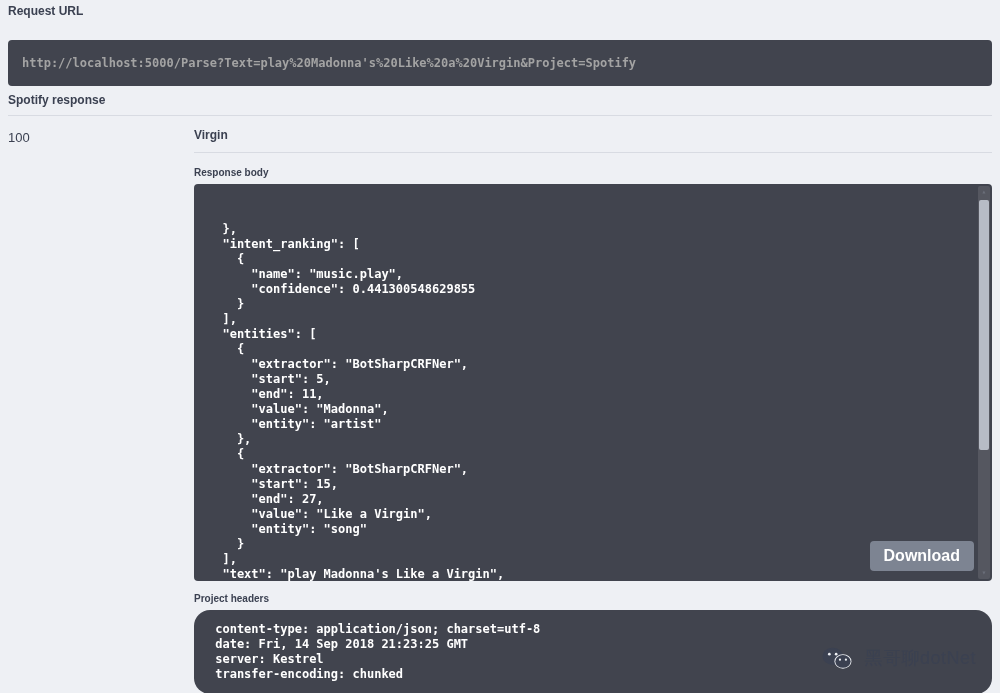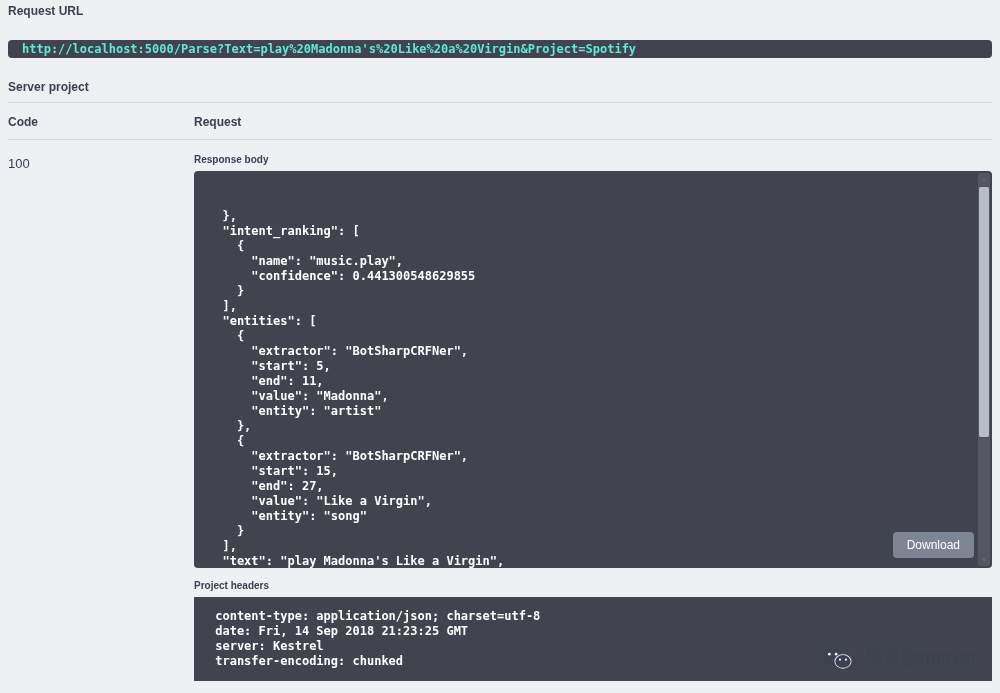--- a/index.html
+++ b/index.html
@@ -16,26 +16,26 @@
   .container { padding: 4px 8px 0 8px; }
   .section-label {
     font-size: 12px;
     font-weight: 700;
     color: #3b4151;
     margin-bottom: 22px;
   }
   .url-box {
     background: #41444e;
     border-radius: 4px;
-    padding: 2px 14px;
+    padding: 16px 14px;
     font-family: "Consolas", "Menlo", monospace;
     font-size: 12px;
-    color: #5eead4;
-    font-weight: 700;
-    margin-bottom: 22px;
+    color: #a3a3a3;
+    font-weight: 700;
+    margin-bottom: 7px;
   }
   .server-resp {
     font-size: 12px;
     font-weight: 700;
     color: #3b4151;
     padding-bottom: 8px;
     border-bottom: 1px solid #d8dbe2;
     margin-bottom: 12px;
   }
   .resp-table { display: flex; }
@@ -107,28 +107,28 @@
   }
   .download-btn {
     position: absolute;
     right: 18px;
     bottom: 10px;
     background: #7d8492;
     color: #ffffff;
     border: none;
     border-radius: 4px;
     padding: 6px 14px;
-    font-size: 12px;
-    font-weight: 400;
+    font-size: 16px;
+    font-weight: 700;
     font-family: inherit;
     cursor: pointer;
   }
   .headers-block {
     background: #41444e;
-    border-radius: 0;
+    border-radius: 16px;
     padding: 12px 14px;
     font-family: "Consolas", "Menlo", monospace;
     font-size: 12px;
     line-height: 15px;
     color: #ffffff;
     font-weight: 700;
     white-space: pre;
   }
   .watermark {
     position: absolute;
@@ -148,29 +148,28 @@
   .watermark .txt { font-size: 18px; font-weight: 400; letter-spacing: 0.5px; }
 </style>
 </head>
 <body>
 
 <div class="container">
 
   <div class="section-label">Request URL</div>
   <div class="url-box">http://localhost:5000/Parse?Text=play%20Madonna's%20Like%20a%20Virgin&amp;Project=Spotify</div>
 
-  <div class="server-resp">Server project</div>
+  <div class="server-resp">Spotify response</div>
 
   <div class="resp-table">
     <div class="col-code">
-      <div class="th">Code</div>
       <div class="code-val">100</div>
     </div>
     <div class="col-details">
-      <div class="th">Request</div>
+      <div class="th">Virgin</div>
 
       <div class="sub-label">Response body</div>
       <div class="body-wrap">
         <div class="code-block">
           <span class="code-block-inner">  },
   "intent_ranking": [
     {
       "name": "music.play",
       "confidence": 0.441300548629855
     }

